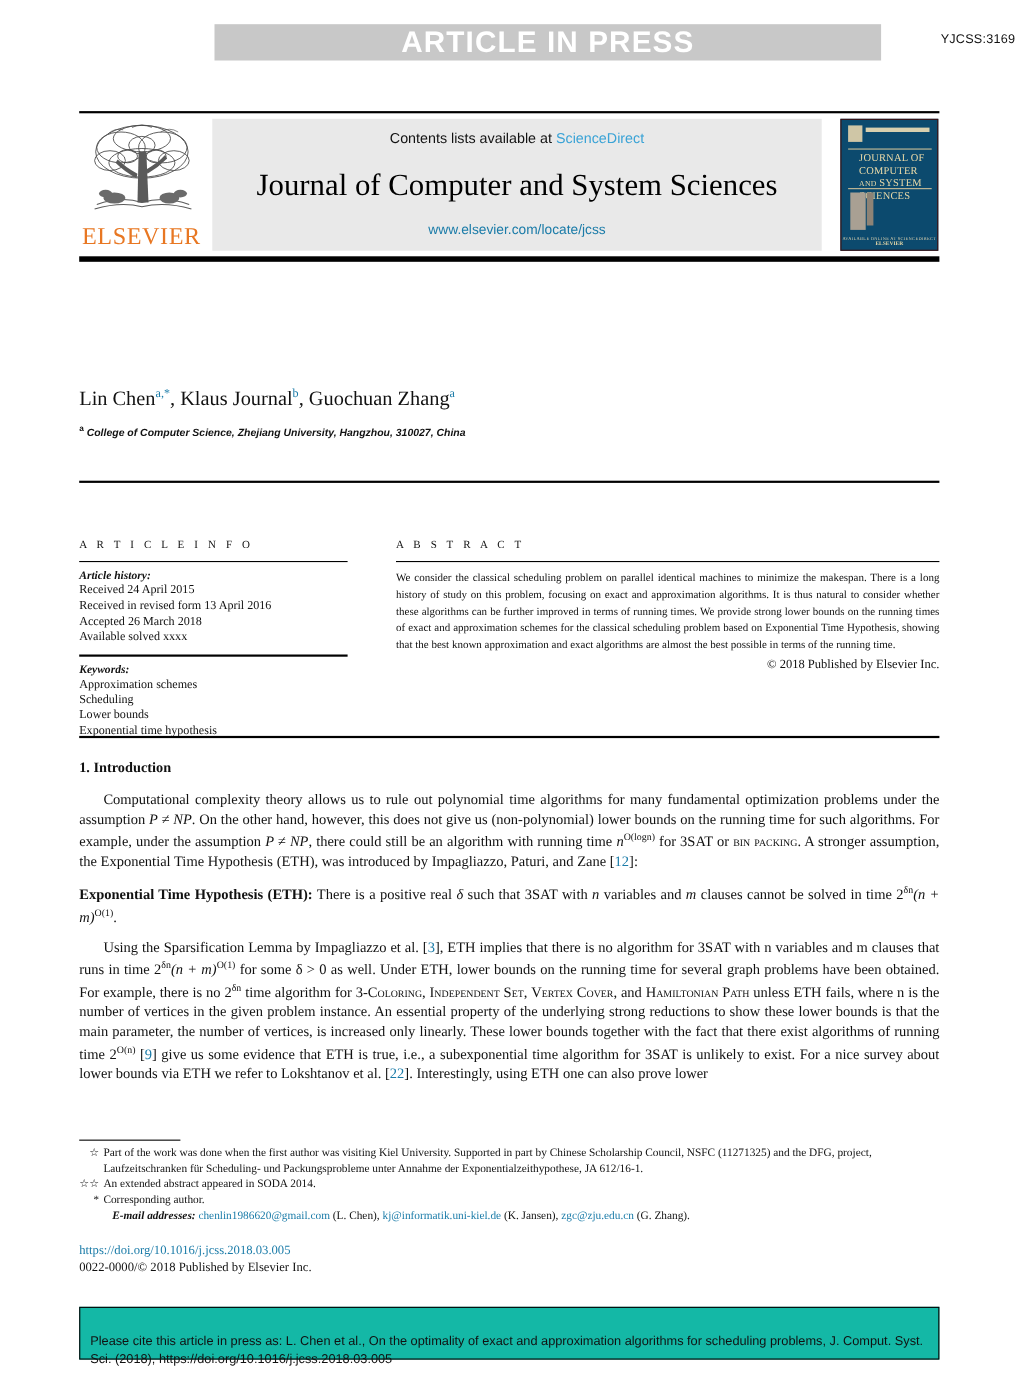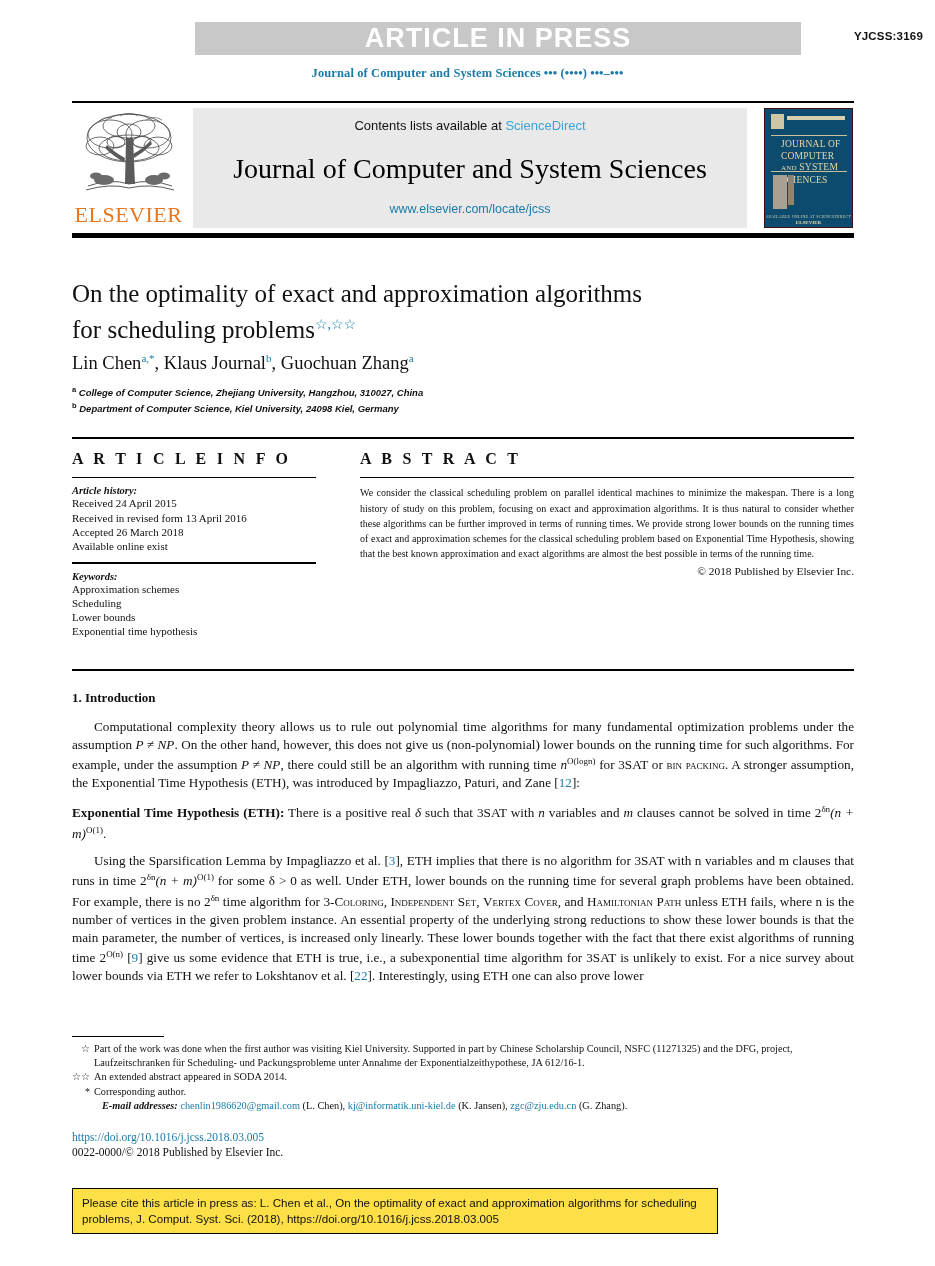--- a/index.html
+++ b/index.html
@@ -44,21 +44,21 @@
     font-size: 27px;
     letter-spacing: 1px;
     color: #ffffff;
   }
   .yjcss {
     position: absolute;
     right: 12px;
     top: 30px;
     font-family: "Liberation Sans", sans-serif;
     font-size: 11.5px;
-    font-weight: bold;
+    font-weight: normal;
     color: #111;
     letter-spacing: 0.2px;
   }
 
   
   .runhead {
     position: absolute;
     left: 0;
     right: 0;
     top: 66px;
@@ -305,25 +305,26 @@
     width: 244px;
   }
   .col-abs {
     position: absolute;
     left: 360px;
     top: 450px;
     width: 494px;
   }
   .sec-head {
     font-family: "Liberation Serif", serif;
-    font-weight: bold;
-    font-size: 16px;
+    font-weight: normal;
+    font-size: 10px;
     letter-spacing: 3.3px;
     color: #111;
     margin-bottom: 9px;
+    margin-top: 40px;
   }
   .hr-sm {
     width: 100%;
     height: 1.4px;
     background: #000;
     margin: 0 0 7px 0;
   }
   .hr-sm2 {
     width: 100%;
     height: 1.4px;
@@ -434,42 +435,41 @@
     font-size: 11.5px;
     color: #111;
     text-align: right;
   }
 
   
   .cite-box {
     position: absolute;
     left: 72px;
     top: 1188px;
-    width: 646px;
+    width: 782px;
     height: 46px;
-    background: #fde047;
+    background: #14b8a6;
     border: 1.6px solid #000;
     box-sizing: border-box;
-    padding: 6px 9px;
+    padding: 23px 9px;
     font-family: "Liberation Sans", sans-serif;
     font-size: 11.6px;
     line-height: 16px;
     color: #111;
   }
 </style>
 </head>
 <body>
 
 <div class="page">
 
   <div class="aip-bar"></div>
   <div class="aip-text">ARTICLE IN PRESS</div>
   <div class="yjcss">YJCSS:3169</div>
 
-  <div class="runhead">Journal of Computer and System Sciences ••• (••••) •••–•••</div>
 
   <div class="rule-thin-top"></div>
   <div class="masthead">
 
     <div class="elsevier-logo">
       <div class="tree-box">
         <svg width="98" height="90" viewBox="0 0 98 90" xmlns="http://www.w3.org/2000/svg">
           <g fill="none" stroke="#4a4a4a" stroke-width="0.8">
             <ellipse cx="49" cy="30" rx="42" ry="24"></ellipse>
             <ellipse cx="30" cy="26" rx="22" ry="14"></ellipse>
@@ -528,47 +528,42 @@
       </div>
       <div class="cover-bars"></div>
       <div class="cover-bars2"></div>
       <div class="cover-hr" style="top:62px"></div>
       <div class="cover-foot">AVAILABLE ONLINE AT SCIENCEDIRECT</div>
       <div class="cover-foot2">ELSEVIER</div>
     </div>
   </div>
   <div class="rule-thick"></div>
 
-  <div class="title">
-    <span>On the optimality of exact and approximation algorithms</span><br>
-    <span>for scheduling problems</span><span class="star">☆,☆☆</span>
-  </div>
 
   <div class="authors">
     <span>Lin Chen</span><sup>a,*</sup>,
     <span>Klaus Journal</span><sup>b</sup>,
     <span>Guochuan Zhang</span><sup>a</sup>
   </div>
 
   <div class="affils">
     <div><sup>a</sup> <span>College of Computer Science, Zhejiang University, Hangzhou, 310027, China</span></div>
-    <div><sup>b</sup> <span>Department of Computer Science, Kiel University, 24098 Kiel, Germany</span></div>
   </div>
 
   <div class="rule-info-top"></div>
 
   <div class="col-info">
     <div class="sec-head">A R T I C L E   I N F O</div>
     <div class="hr-sm"></div>
     <div class="info-label">Article history:</div>
     <div class="info-line">
       <div>Received 24 April 2015</div>
       <div>Received in revised form 13 April 2016</div>
       <div>Accepted 26 March 2018</div>
-      <div>Available online exist</div>
+      <div>Available solved xxxx</div>
     </div>
     <div class="hr-sm2"></div>
     <div class="info-label">Keywords:</div>
     <div class="info-line">
       <div>Approximation schemes</div>
       <div>Scheduling</div>
       <div>Lower bounds</div>
       <div>Exponential time hypothesis</div>
     </div>
   </div>

